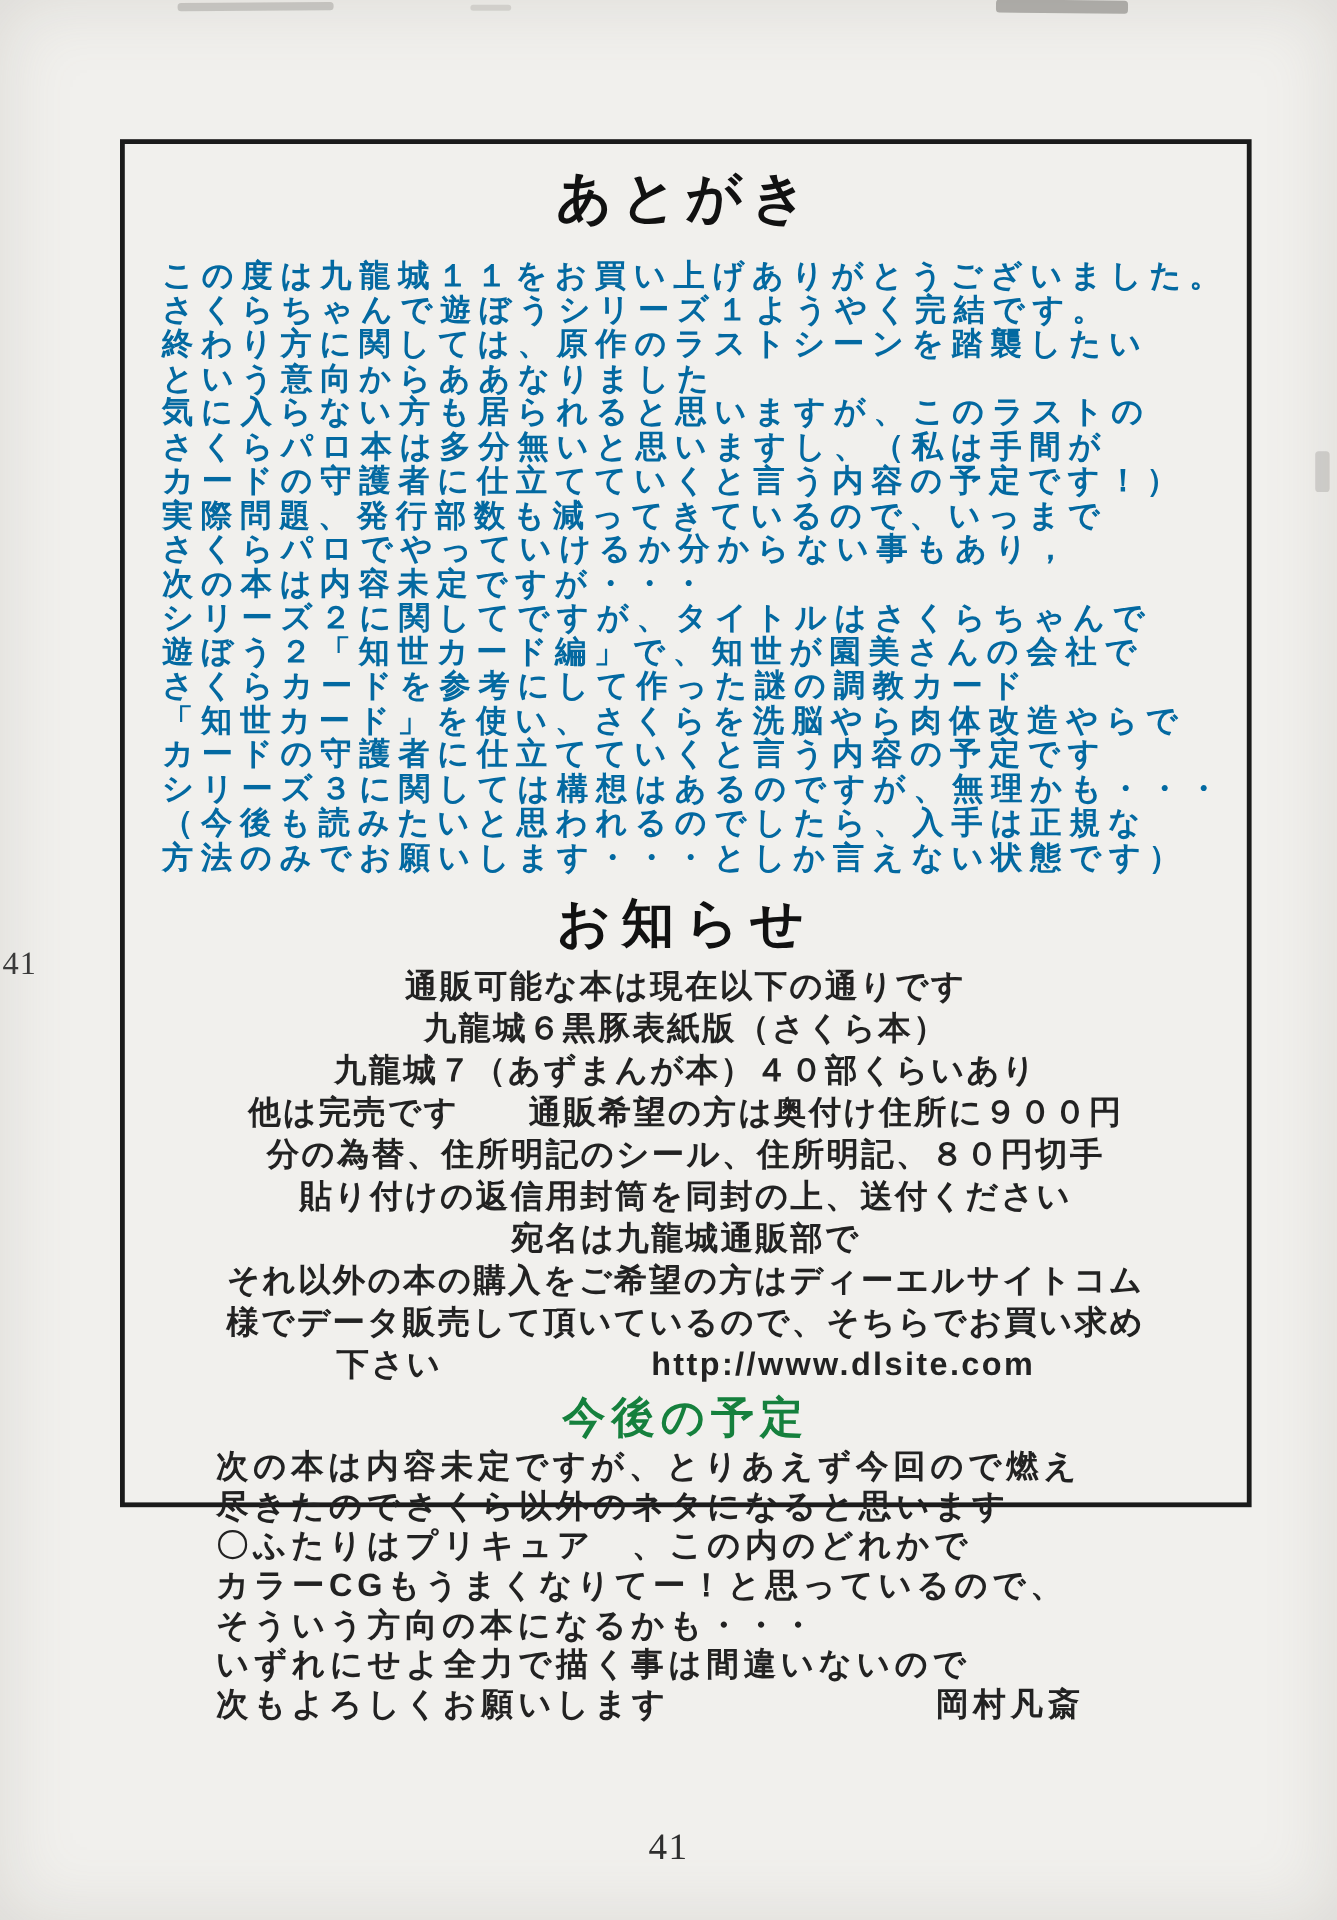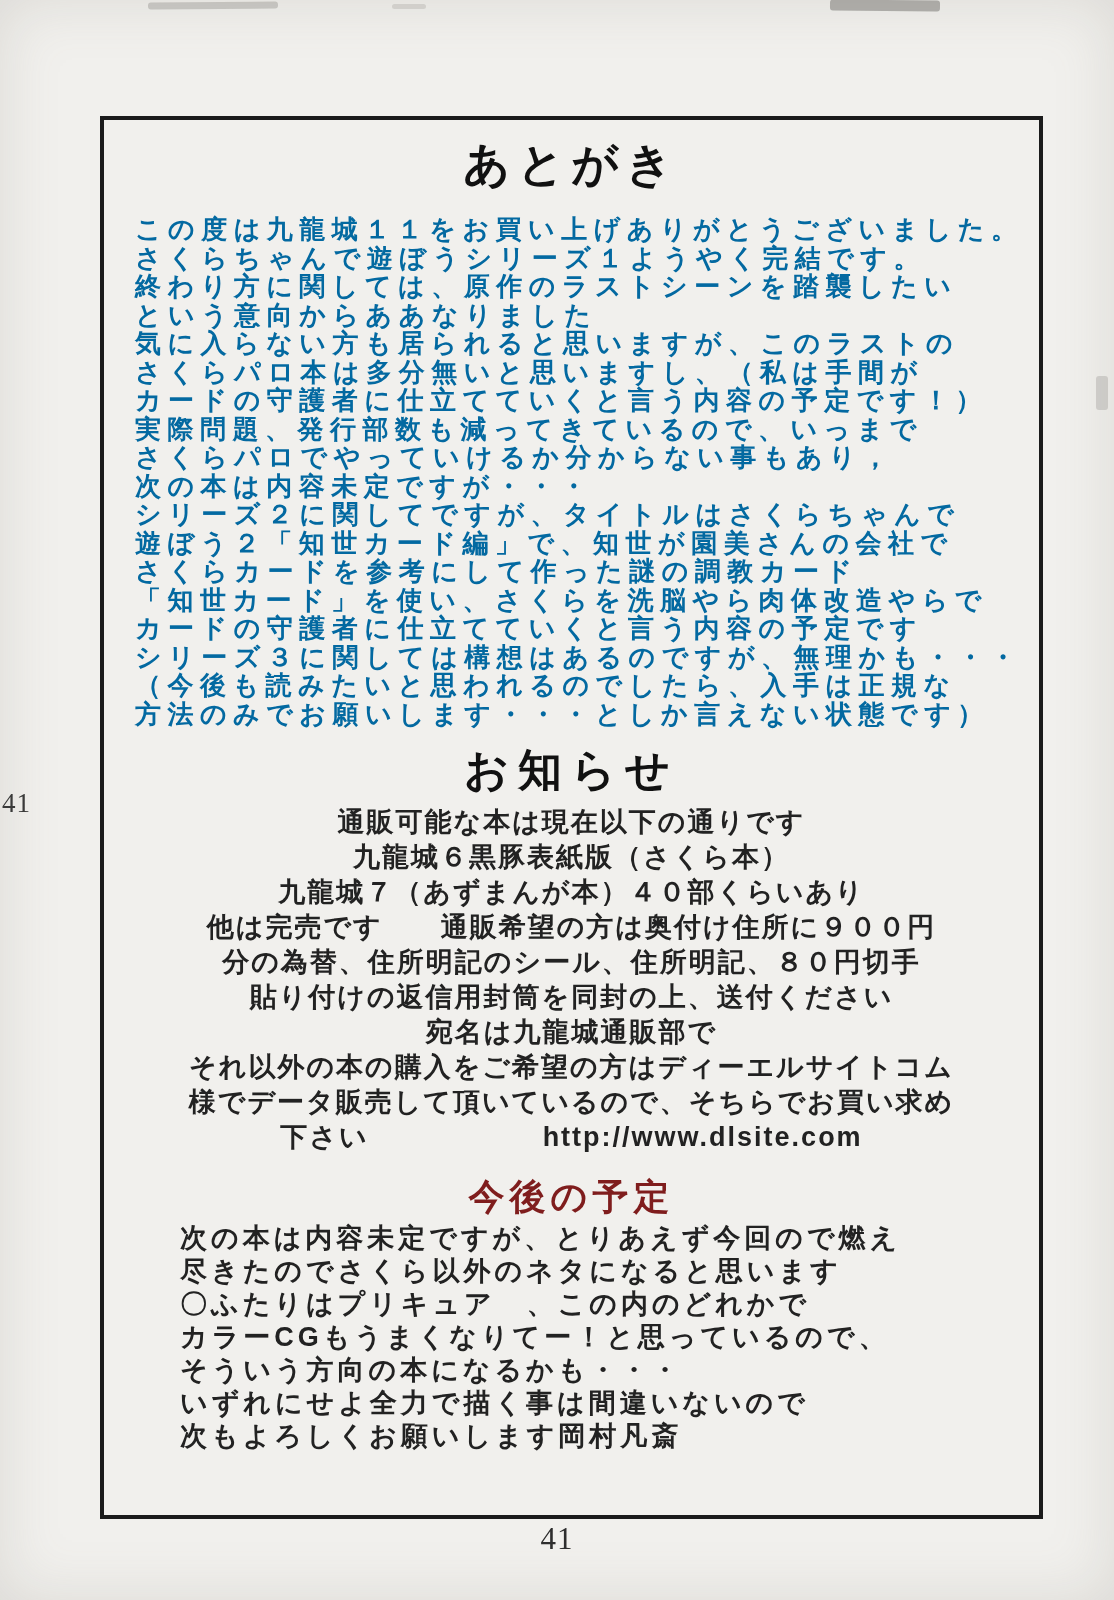--- a/index.html
+++ b/index.html
@@ -23,21 +23,21 @@
   .smudge.d{left:1096px;top:376px;width:12px;height:34px;background:#8b8884;opacity:.3;}
 
   .margin-pagenum{
     position:absolute;left:2px;top:788px;
     font-family:"Liberation Serif","DejaVu Serif",serif;
     font-size:27px;color:#3a3a3a;letter-spacing:1px;
   }
 
   .frame{
     position:absolute;left:100px;top:116px;
-    width:943px;height:1403px;
+    width:943px;height:1140px;
     border:4px solid #1b1b1b;
     box-sizing:border-box;
   }
 
   .title-main{
     margin-top:14px;
     text-align:center;
     font-size:46px;line-height:60px;
     font-weight:bold;letter-spacing:7px;
     color:#111;
@@ -58,37 +58,37 @@
     font-weight:bold;letter-spacing:9px;
     color:#111;
   }
   .notice-body{margin-top:7px;}
   .nl{
     font-size:27px;line-height:35px;
     font-weight:bold;letter-spacing:2px;
     text-align:center;white-space:nowrap;color:#222;
   }
   .title-plans{
-    margin-top:20px;
+    margin-top:4px;
     text-align:center;
     font-size:36px;line-height:44px;
     font-weight:bold;letter-spacing:5px;
-    color:#7f1d1d;
+    color:#15803d;
   }
   .plans-body{
     margin-top:3px;
     padding-left:76px;padding-right:30px;
   }
   .pl{
     font-size:27px;line-height:33px;
     font-weight:bold;letter-spacing:4px;
     white-space:nowrap;color:#222;
   }
   .pl.closing-row{
-    display:flex;
+    display:flex;justify-content:space-between;
     padding-right:105px;
   }
   .footer-pagenum{
     position:absolute;left:0;right:0;top:1521px;
     text-align:center;
     font-family:"Liberation Serif","DejaVu Serif",serif;
     font-size:31px;color:#2e2e2e;letter-spacing:1px;
   }
 </style>
 </head>

